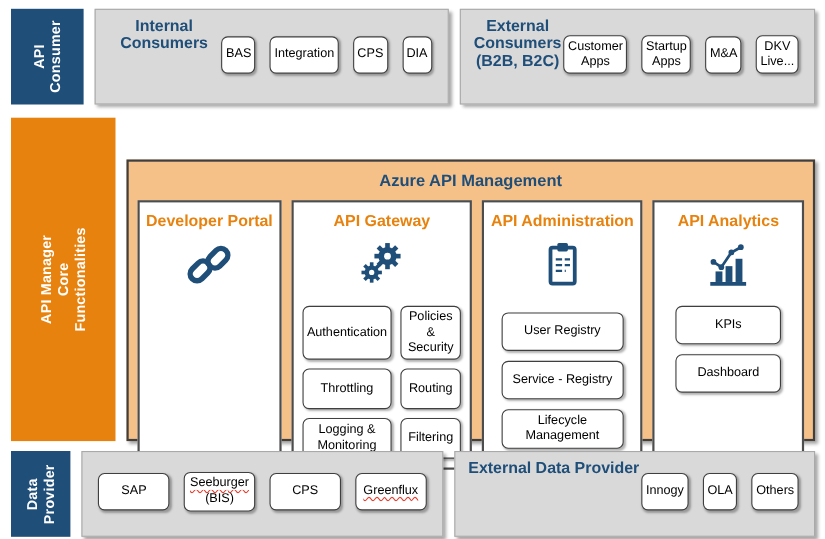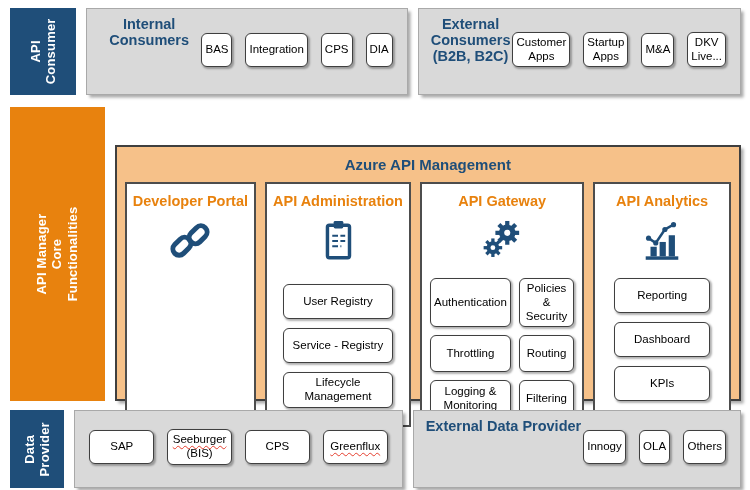--- a/index.html
+++ b/index.html
@@ -156,46 +156,20 @@
 
         <div class="core-col col-1">
           <div class="col-title">Developer Portal</div>
           <div class="col-icon">
             <svg viewBox="0 0 48 48" width="50" height="46">
               <g fill="none" stroke="currentColor" stroke-width="5.2">
                 <rect x="5" y="23" width="21" height="13" rx="6.5" transform="rotate(-45 15.5 29.5)"></rect>
                 <rect x="22" y="11" width="21" height="13" rx="6.5" transform="rotate(-45 32.5 17.5)"></rect>
               </g>
             </svg>
-          </div>
-        </div>
-
-        <div class="core-col col-3">
-          <div class="col-title">API Administration</div>
-          <div class="col-icon">
-            <svg viewBox="0 0 48 48" width="46" height="46">
-              <rect x="13" y="7.5" width="23" height="34" rx="2" fill="#fff" stroke="currentColor" stroke-width="3.6"></rect>
-              <rect x="19.5" y="3" width="10" height="8" rx="1.5" fill="currentColor"></rect>
-              <g stroke="currentColor" stroke-width="2.2" stroke-dasharray="6 2.5">
-                <line x1="18" y1="18.5" x2="31.5" y2="18.5"></line>
-                <line x1="18" y1="24" x2="31.5" y2="24"></line>
-                <line x1="18" y1="29.5" x2="27.5" y2="29.5"></line>
-              </g>
-            </svg>
-          </div>
-          <div class="col-items">
-            <div class="wbox">
-                <span>User Registry</span>
-              </div>
-            <div class="wbox">
-                <span>Service - Registry</span>
-              </div>
-            <div class="wbox">
-                <span>Lifecycle Management</span>
-              </div>
           </div>
         </div>
 
         <div class="core-col col-2">
           <div class="col-title">API Gateway</div>
           <div class="col-icon">
             <svg viewBox="0 0 48 48" width="52" height="46">
               <g transform="translate(29.5,15.5)">
                 <g fill="currentColor">
                   <rect x="-2.2" y="-12.4" width="4.4" height="6"></rect>
@@ -241,44 +215,67 @@
               </div>
             <div class="wbox">
                 <span>Logging &amp; Monitoring</span>
               </div>
             <div class="wbox">
                 <span>Filtering</span>
               </div>
           </div>
         </div>
 
+        <div class="core-col col-3">
+          <div class="col-title">API Administration</div>
+          <div class="col-icon">
+            <svg viewBox="0 0 48 48" width="46" height="46">
+              <rect x="13" y="7.5" width="23" height="34" rx="2" fill="#fff" stroke="currentColor" stroke-width="3.6"></rect>
+              <rect x="19.5" y="3" width="10" height="8" rx="1.5" fill="currentColor"></rect>
+              <g stroke="currentColor" stroke-width="2.2" stroke-dasharray="6 2.5">
+                <line x1="18" y1="18.5" x2="31.5" y2="18.5"></line>
+                <line x1="18" y1="24" x2="31.5" y2="24"></line>
+                <line x1="18" y1="29.5" x2="27.5" y2="29.5"></line>
+              </g>
+            </svg>
+          </div>
+          <div class="col-items">
+            <div class="wbox">
+                <span>User Registry</span>
+              </div>
+            <div class="wbox">
+                <span>Service - Registry</span>
+              </div>
+            <div class="wbox">
+                <span>Lifecycle Management</span>
+              </div>
+          </div>
+        </div>
+
         <div class="core-col col-4">
           <div class="col-title">API Analytics</div>
           <div class="col-icon">
             <svg viewBox="0 0 48 48" width="48" height="46">
               <rect x="7" y="40" width="34" height="3.6" fill="currentColor"></rect>
               <rect x="12" y="30" width="6.5" height="10" fill="currentColor"></rect>
               <rect x="21.5" y="25" width="6.5" height="15" fill="currentColor"></rect>
               <rect x="31" y="18" width="6.5" height="22" fill="currentColor"></rect>
               <polyline points="10,21 17.5,26 27,12 36,7" fill="none" stroke="currentColor" stroke-width="2.6"></polyline>
               <circle cx="10" cy="21" r="2.7" fill="currentColor"></circle>
               <circle cx="17.5" cy="26" r="2.7" fill="currentColor"></circle>
               <circle cx="27" cy="12" r="2.7" fill="currentColor"></circle>
               <circle cx="36" cy="7" r="2.7" fill="currentColor"></circle>
             </svg>
           </div>
           <div class="col-items">
             <div class="wbox">
-                <span>Reporting</span>
+                <span>KPIs</span>
               </div>
             <div class="wbox">
                 <span>Dashboard</span>
-              </div>
-            <div class="wbox">
-                <span>KPIs</span>
               </div>
           </div>
         </div>
 
       </div>
     </div>
   </div>
 
   <div class="band" id="provider-band">
     <div class="vbar blue">

